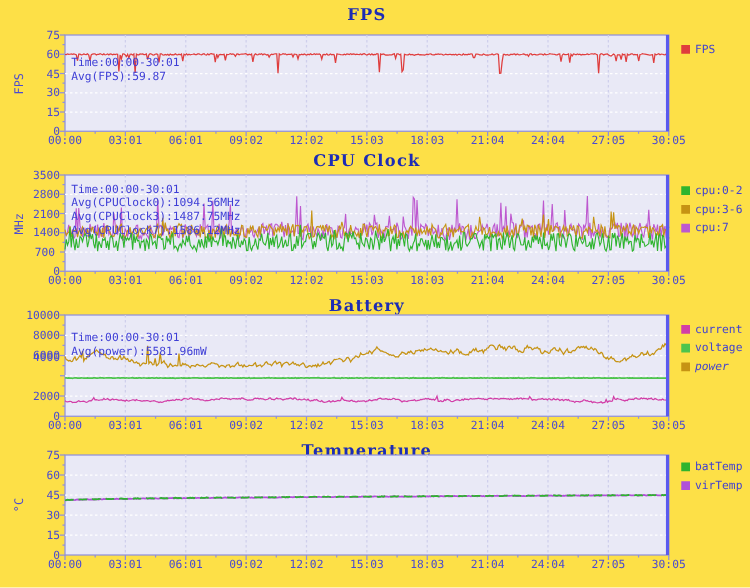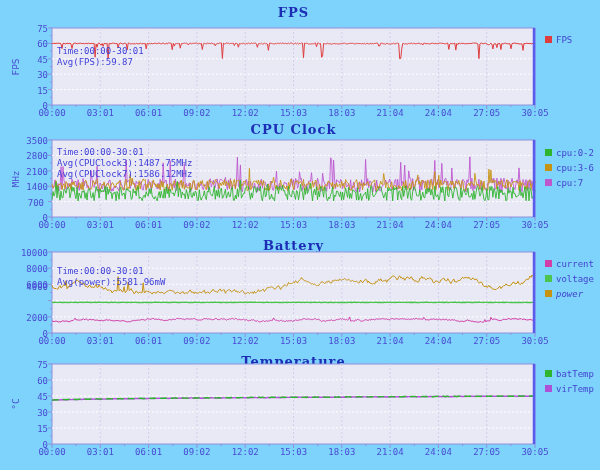--- a/index.html
+++ b/index.html
@@ -1,16 +1,16 @@
 <!DOCTYPE html>
 <html><head>
 <meta charset="utf-8">
 <style>
   html,body{margin:0;padding:0;background:#fff;}
-  .page{position:relative;width:600px;height:470px;background:#7dd3fc;overflow:hidden;
+  .page{position:relative;width:600px;height:470px;background:#fde047;overflow:hidden;
         font-family:"DejaVu Sans Mono","Liberation Mono",monospace;}
   .panel-title{position:absolute;left:52px;width:483px;text-align:center;
         font-family:"DejaVu Serif","Liberation Serif",serif;font-weight:bold;
         font-size:13px;color:#1d2cb5;letter-spacing:1px;}
   .ylabel{position:absolute;left:-4px;width:40px;height:12px;line-height:12px;text-align:center;
         font-size:9.5px;color:#4a4ad2;transform:rotate(-90deg);}
   .plot{position:absolute;left:52px;width:413px;}
   .plot svg{position:absolute;left:0;top:0;overflow:visible;}
   .ytick{position:absolute;width:30px;text-align:right;font-size:9px;color:#4a4ad2;line-height:10px;}
   .xtick{position:absolute;width:48px;text-align:center;font-size:9px;color:#4a4ad2;line-height:10px;}
@@ -103,20 +103,21 @@
       <div class="xtick" style="left: 511px; top: 108px;">30:05</div>
       <div class="legend-item" style="top: 29px;"><span class="legend-swatch" style="background: rgb(223, 61, 61);"></span><span class="legend-label">FPS</span></div>
     </div>
 
   <div class="panel">
     <div class="panel-title" style="top: 122px;">CPU Clock</div>
     <div class="ylabel" style="top: 172.5px;">MHz</div>
     <div class="plot" style="top: 140px; height: 77px;">
         <div class="annotation" style="left: 5px; top: 7px;">
           <div class="stat-line">Time:00:00-30:01</div>
+          <div class="stat-line">Avg(CPUClock0):1094.56MHz</div>
           <div class="stat-line">Avg(CPUClock3):1487.75MHz</div>
           <div class="stat-line">Avg(CPUClock7):1586.12MHz</div>
         </div>
         <svg width="483" height="77" viewBox="0 0 483 77">
           <rect x="0" y="0" width="483" height="77" fill="#e9e9f6" stroke="#9090db" stroke-width="1"></rect>
           <line x1="0" y1="77" x2="0" y2="81" stroke="#9090db" stroke-width="1"></line>
           <line x1="24.15" y1="77" x2="24.15" y2="79" stroke="#9090db" stroke-width="1"></line>
           <line x1="48.3" y1="0" x2="48.3" y2="77" stroke="#cfcfec" stroke-width="1" stroke-dasharray="2 2"></line>
           <line x1="48.3" y1="77" x2="48.3" y2="81" stroke="#9090db" stroke-width="1"></line>
           <line x1="72.44999999999999" y1="77" x2="72.44999999999999" y2="79" stroke="#9090db" stroke-width="1"></line>

